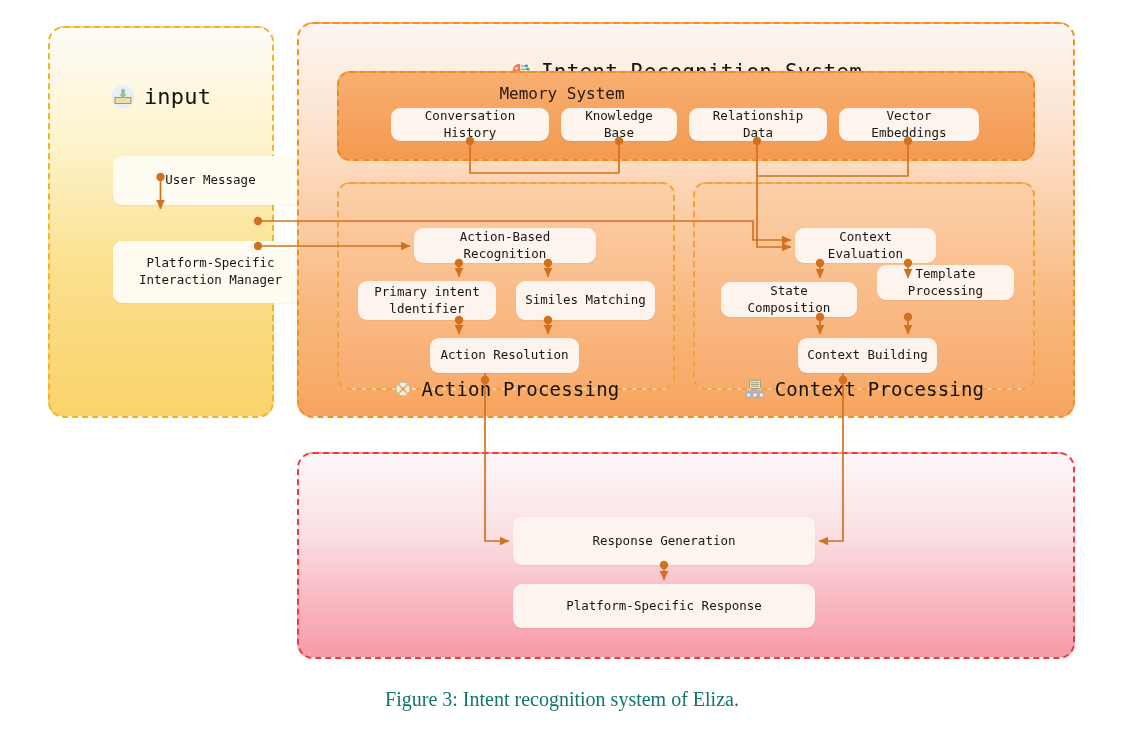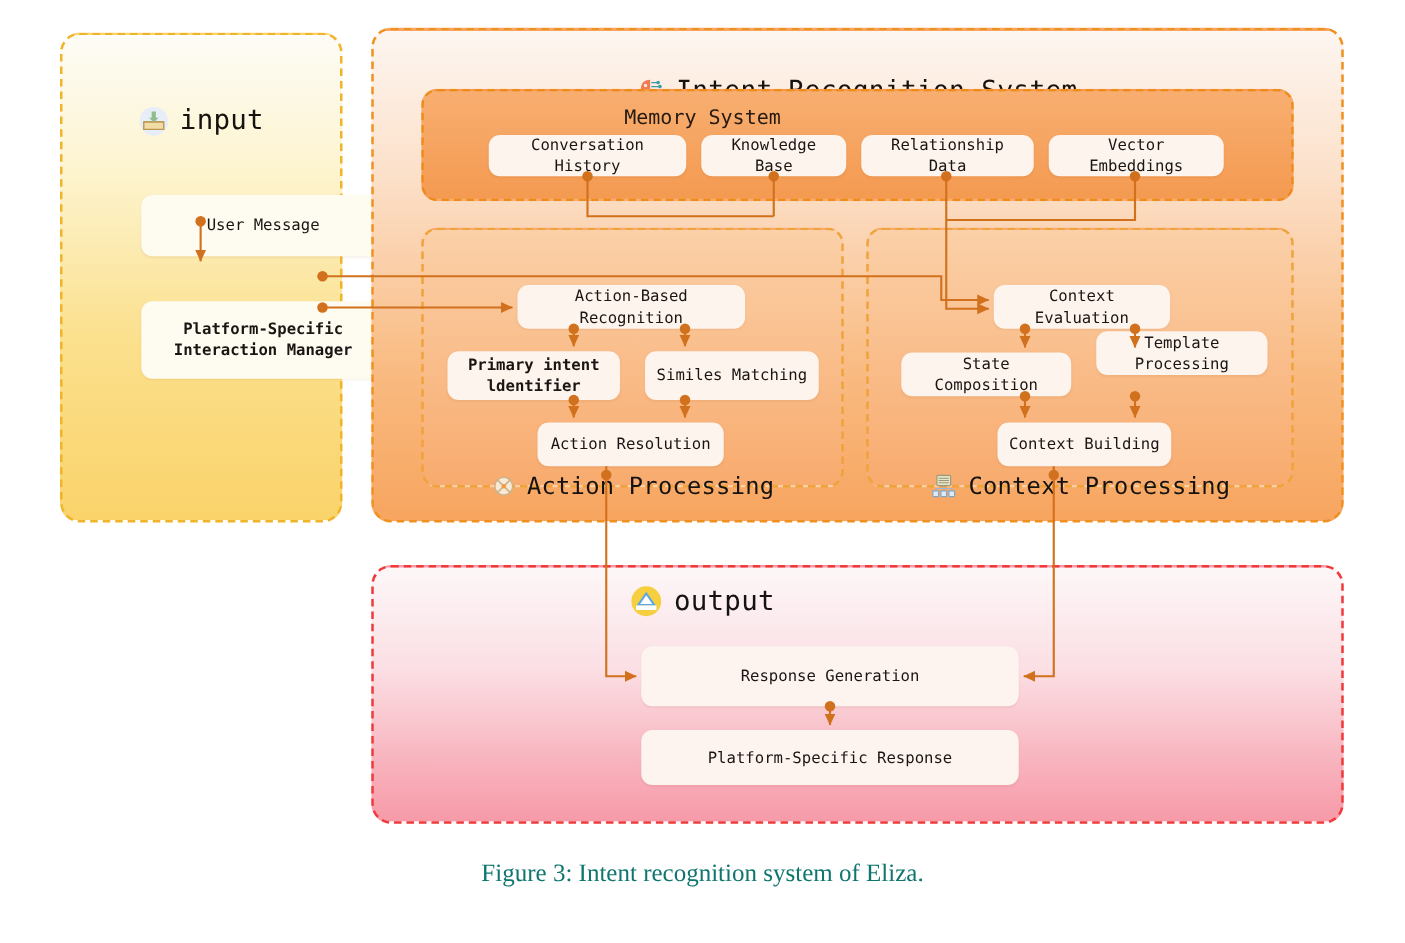--- a/index.html
+++ b/index.html
@@ -60,21 +60,21 @@
 
   
   .node{
     position:absolute;box-sizing:border-box;
     background:#fdf4ed;border-radius:9px;
     display:flex;align-items:center;justify-content:center;
     text-align:center;color:#1a1513;font-size:12.5px;line-height:1.35;
     box-shadow:0 1px 2px rgba(120,60,10,0.07);
     padding:4px 8px;
   }
-  .node.two-line{white-space:pre-line;font-weight:bold;}
+  .node.two-line{white-space:pre-line;}
 
   
   .n-usermsg{left:63px;top:128px;width:195px;height:49px;background:#fefbf0;}
   .n-platform{left:63px;top:213px;width:195px;height:62px;background:#fefbf0;}
 
   
   .n-conv {left:391px;top:108px;width:158px;height:33px;}
   .n-know {left:561px;top:108px;width:116px;height:33px;}
   .n-rel  {left:689px;top:108px;width:138px;height:33px;}
   .n-vec  {left:839px;top:108px;width:140px;height:33px;}
@@ -218,31 +218,20 @@
   </div>
   <div class="node n-tmpl">
     <span>Template Processing</span>
   </div>
   <div class="node n-cbld">
     <span>Context Building</span>
   </div>
 
   <div class="panel panel-output"></div>
 
-  <div class="section-title title-output">
-    <span class="ico">
-      <svg width="26" height="26" viewBox="0 0 24 24">
-        <circle cx="12" cy="12" r="11" fill="#f6cf3f"></circle>
-        <path d="M4.5 15 L4.5 18.5 L19.5 18.5 L19.5 15 Z" fill="#fff"></path>
-        <path d="M12 5 L19 15 L5 15 Z" fill="#5aa6e8"></path>
-        <path d="M12 7.5 L16.5 14 L7.5 14 Z" fill="#fff"></path>
-      </svg>
-    </span>
-    <span>output</span>
-  </div>
 
   <div class="node n-resp">
     <span>Response Generation</span>
   </div>
   <div class="node n-presp">
     <span>Platform-Specific Response</span>
   </div>
 
   <svg id="wires">
     <defs>

